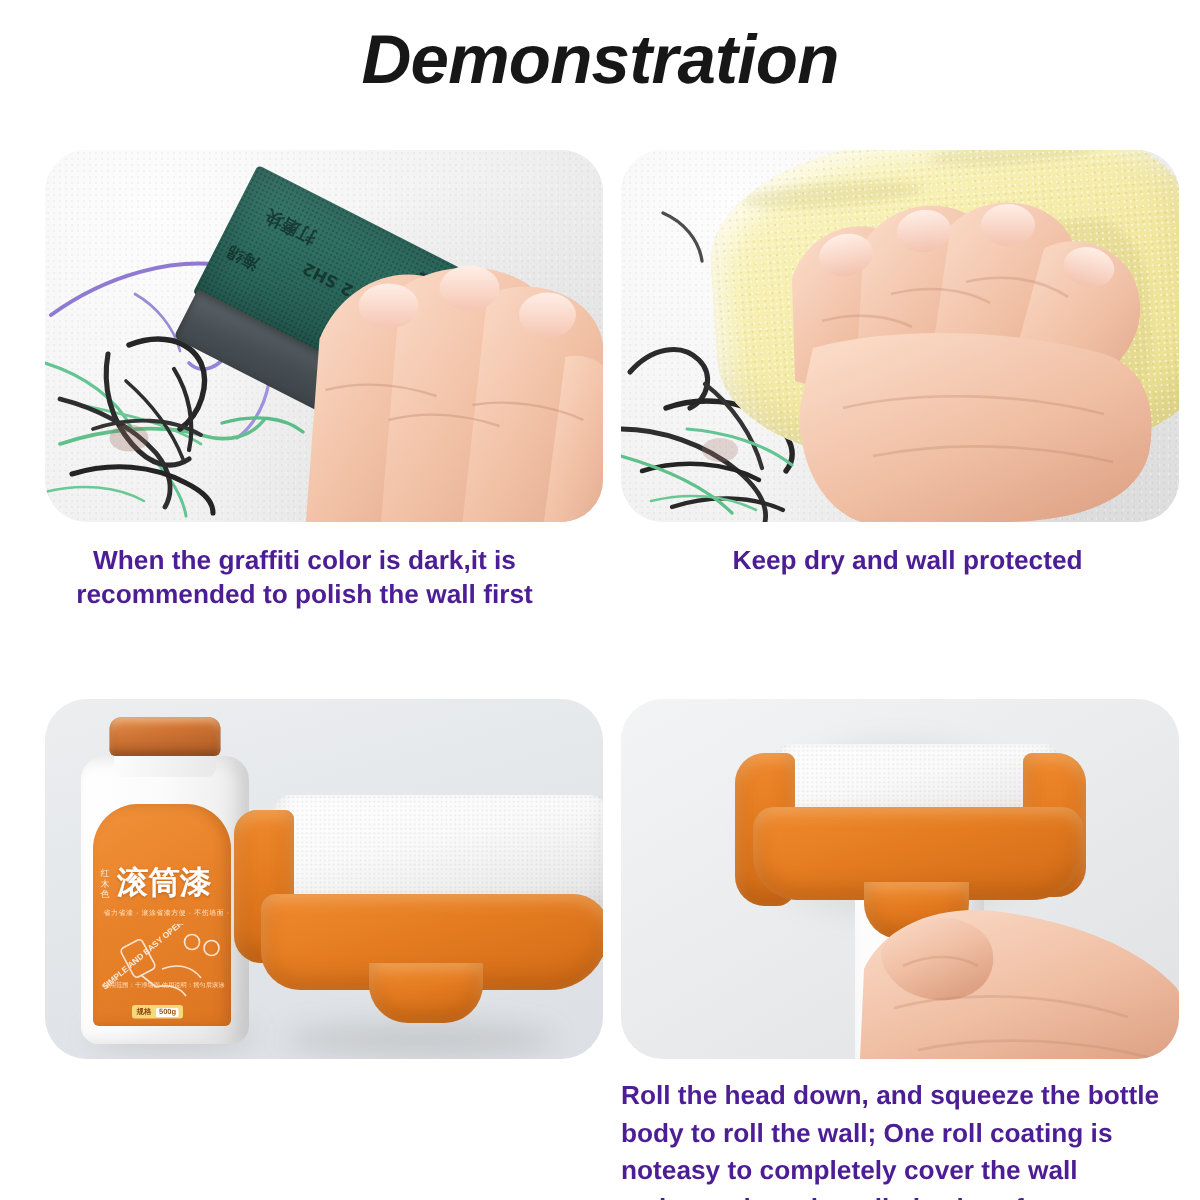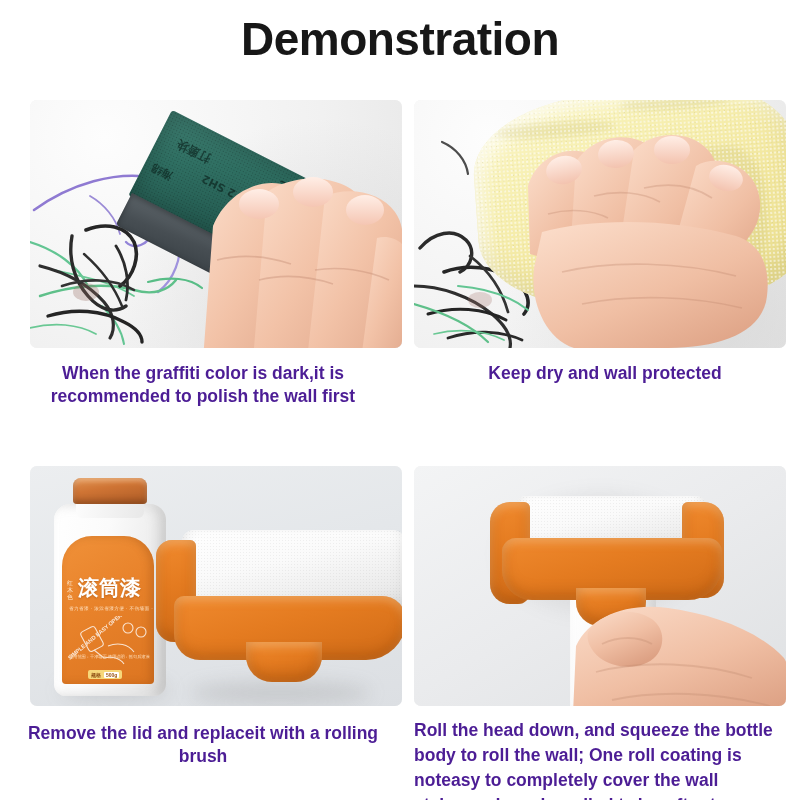--- a/index.html
+++ b/index.html
@@ -15,39 +15,40 @@
   
   .page-title {
     width:100%;
     text-align:center;
     font-size:46px;
     font-weight:bold;
     color:#171717;
     letter-spacing:-0.5px;
     padding-top:14px;
     line-height:1.1;
+    font-style:italic;
   }
 
   
   .grid {
     position:absolute;
     left:0; top:96px;
     width:800px; height:704px;
     display:grid;
     grid-template-columns:400px 400px;
     grid-template-rows:340px 364px;
   }
 
   .cell { position:relative; }
 
   .photo {
     position:absolute;
     left:30px; top:4px;
     width:372px; height:248px;
-    border-radius:7px;
+    border-radius:28px;
     overflow:hidden;
     background:#f2f2f2;
   }
   .cell:nth-child(2) .photo, .cell:nth-child(4) .photo { left:14px; }
   .cell:nth-child(3) .photo, .cell:nth-child(4) .photo { top:30px; height:240px; }
 
   .caption {
     position:absolute;
     left:18px; right:12px;
     font-size:17.5px;
@@ -424,21 +425,20 @@
         </div>
       </div>
 
       <div class="roller" style="left:126px; top:64px; width:250px; height:176px;">
         <div class="roller-sleeve" style="left:26px; top:0; width:224px; height:82px; border-radius:12px 14px 10px 10px;"></div>
         <div class="roller-frame" style="left:0px; top:10px; width:40px; height:102px; border-radius:16px 6px 10px 18px;"></div>
         <div class="roller-frame" style="left:18px; top:66px; width:232px; height:64px; border-radius:10px 24px 40px 26px;"></div>
         <div class="roller-frame" style="left:90px; top:112px; width:76px; height:40px; border-radius:0 0 26px 26px;"></div>
       </div>
     </div>
-    <div class="caption">Remove the lid and replaceit with a rolling brush</div>
   </div>
 
   <div class="cell">
     <div class="photo">
       <div class="wall4"></div>
       <div class="soft-shadow" style="left:86px; top:28px; width:200px; height:120px; opacity:.5;"></div>
 
       <div style="position:absolute; left:156px; top:120px; width:86px; height:130px;
                   background:linear-gradient(100deg,#ffffff 0%,#f6f6f6 55%,#e4e4e4 100%);
                   border-radius:14px 14px 8px 8px;

